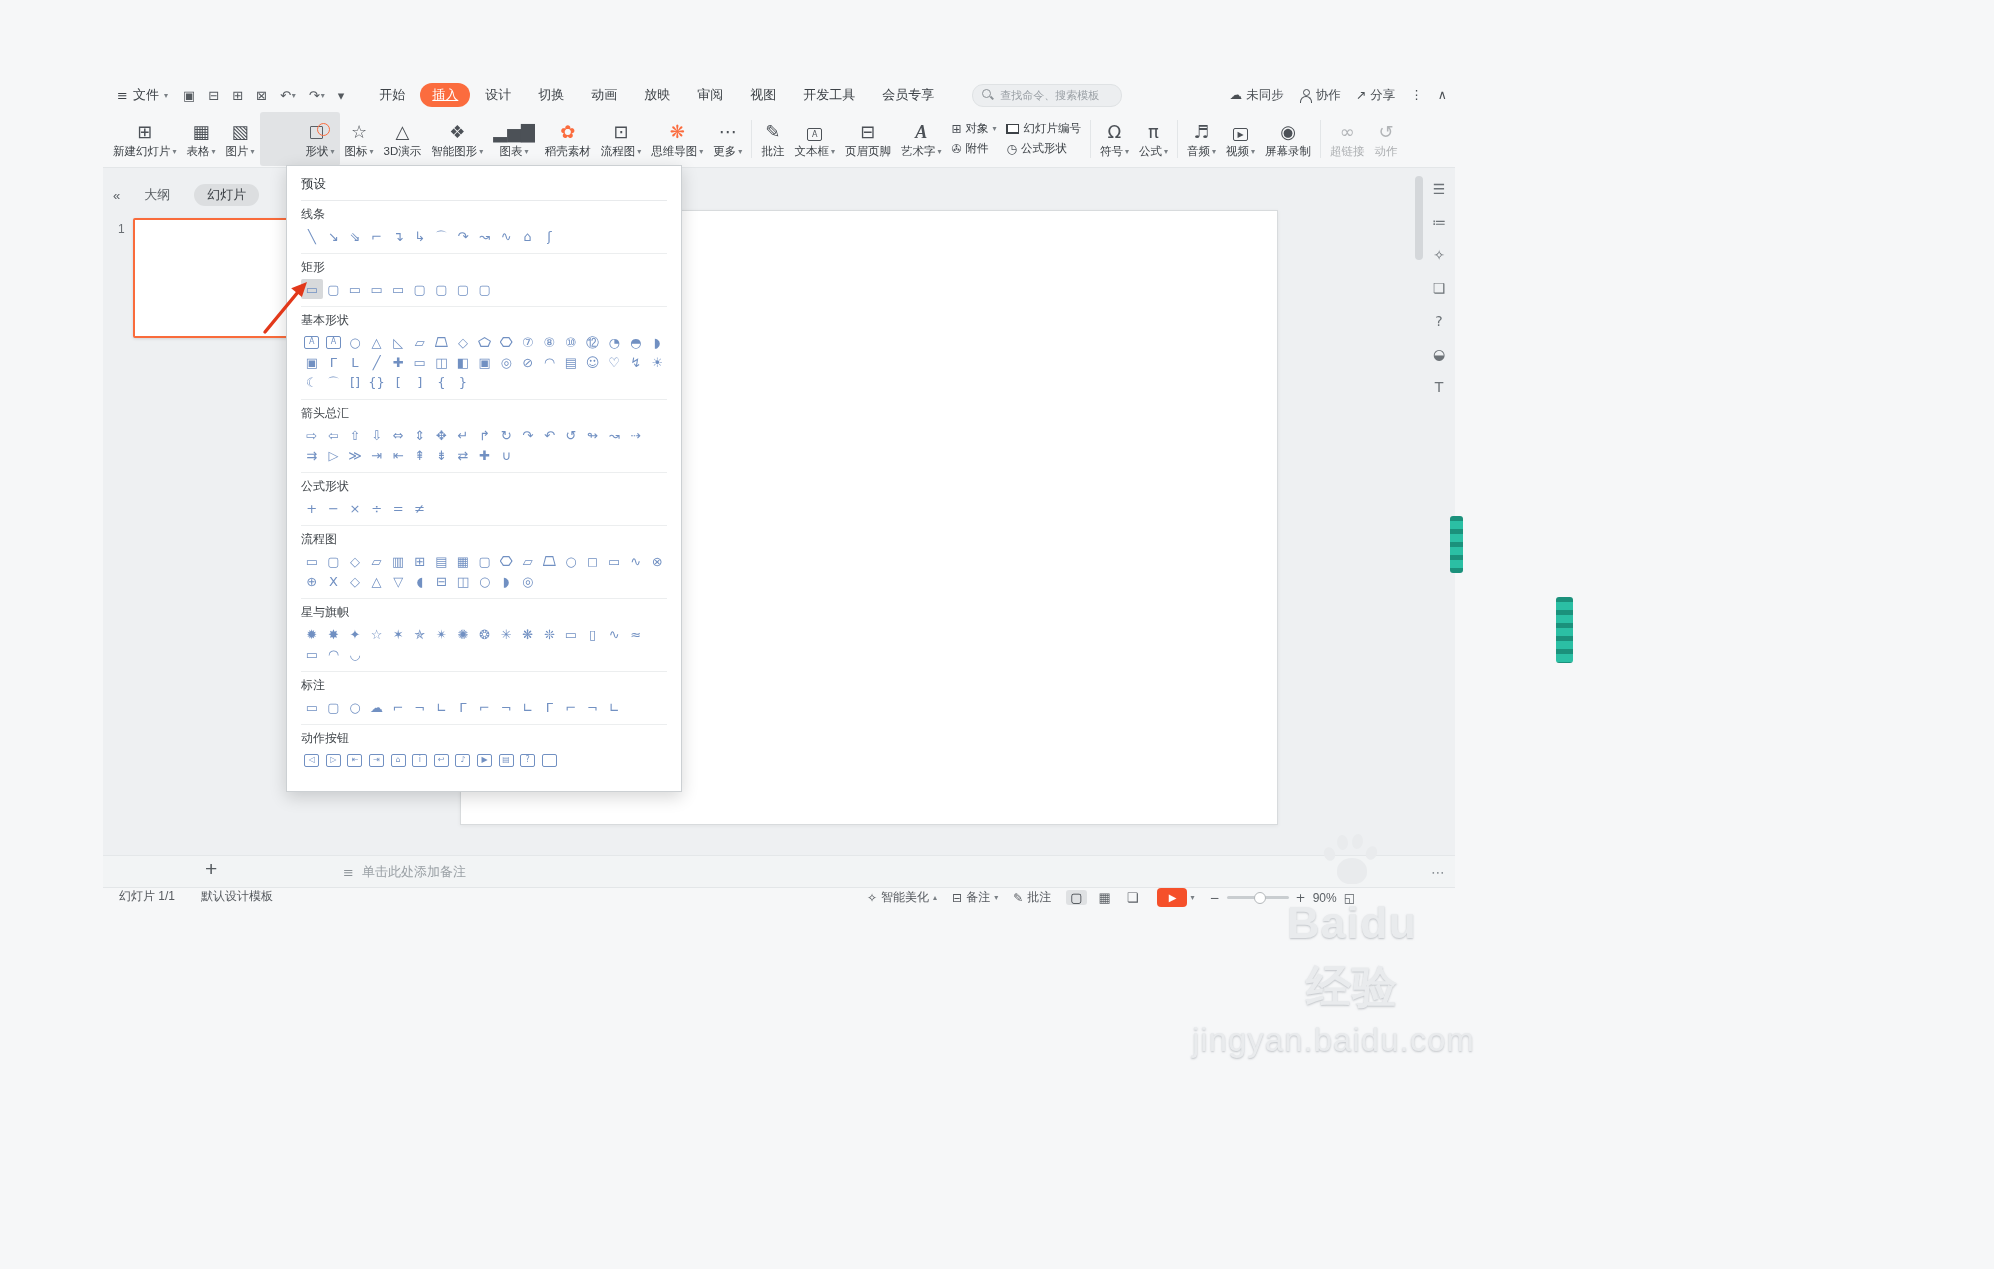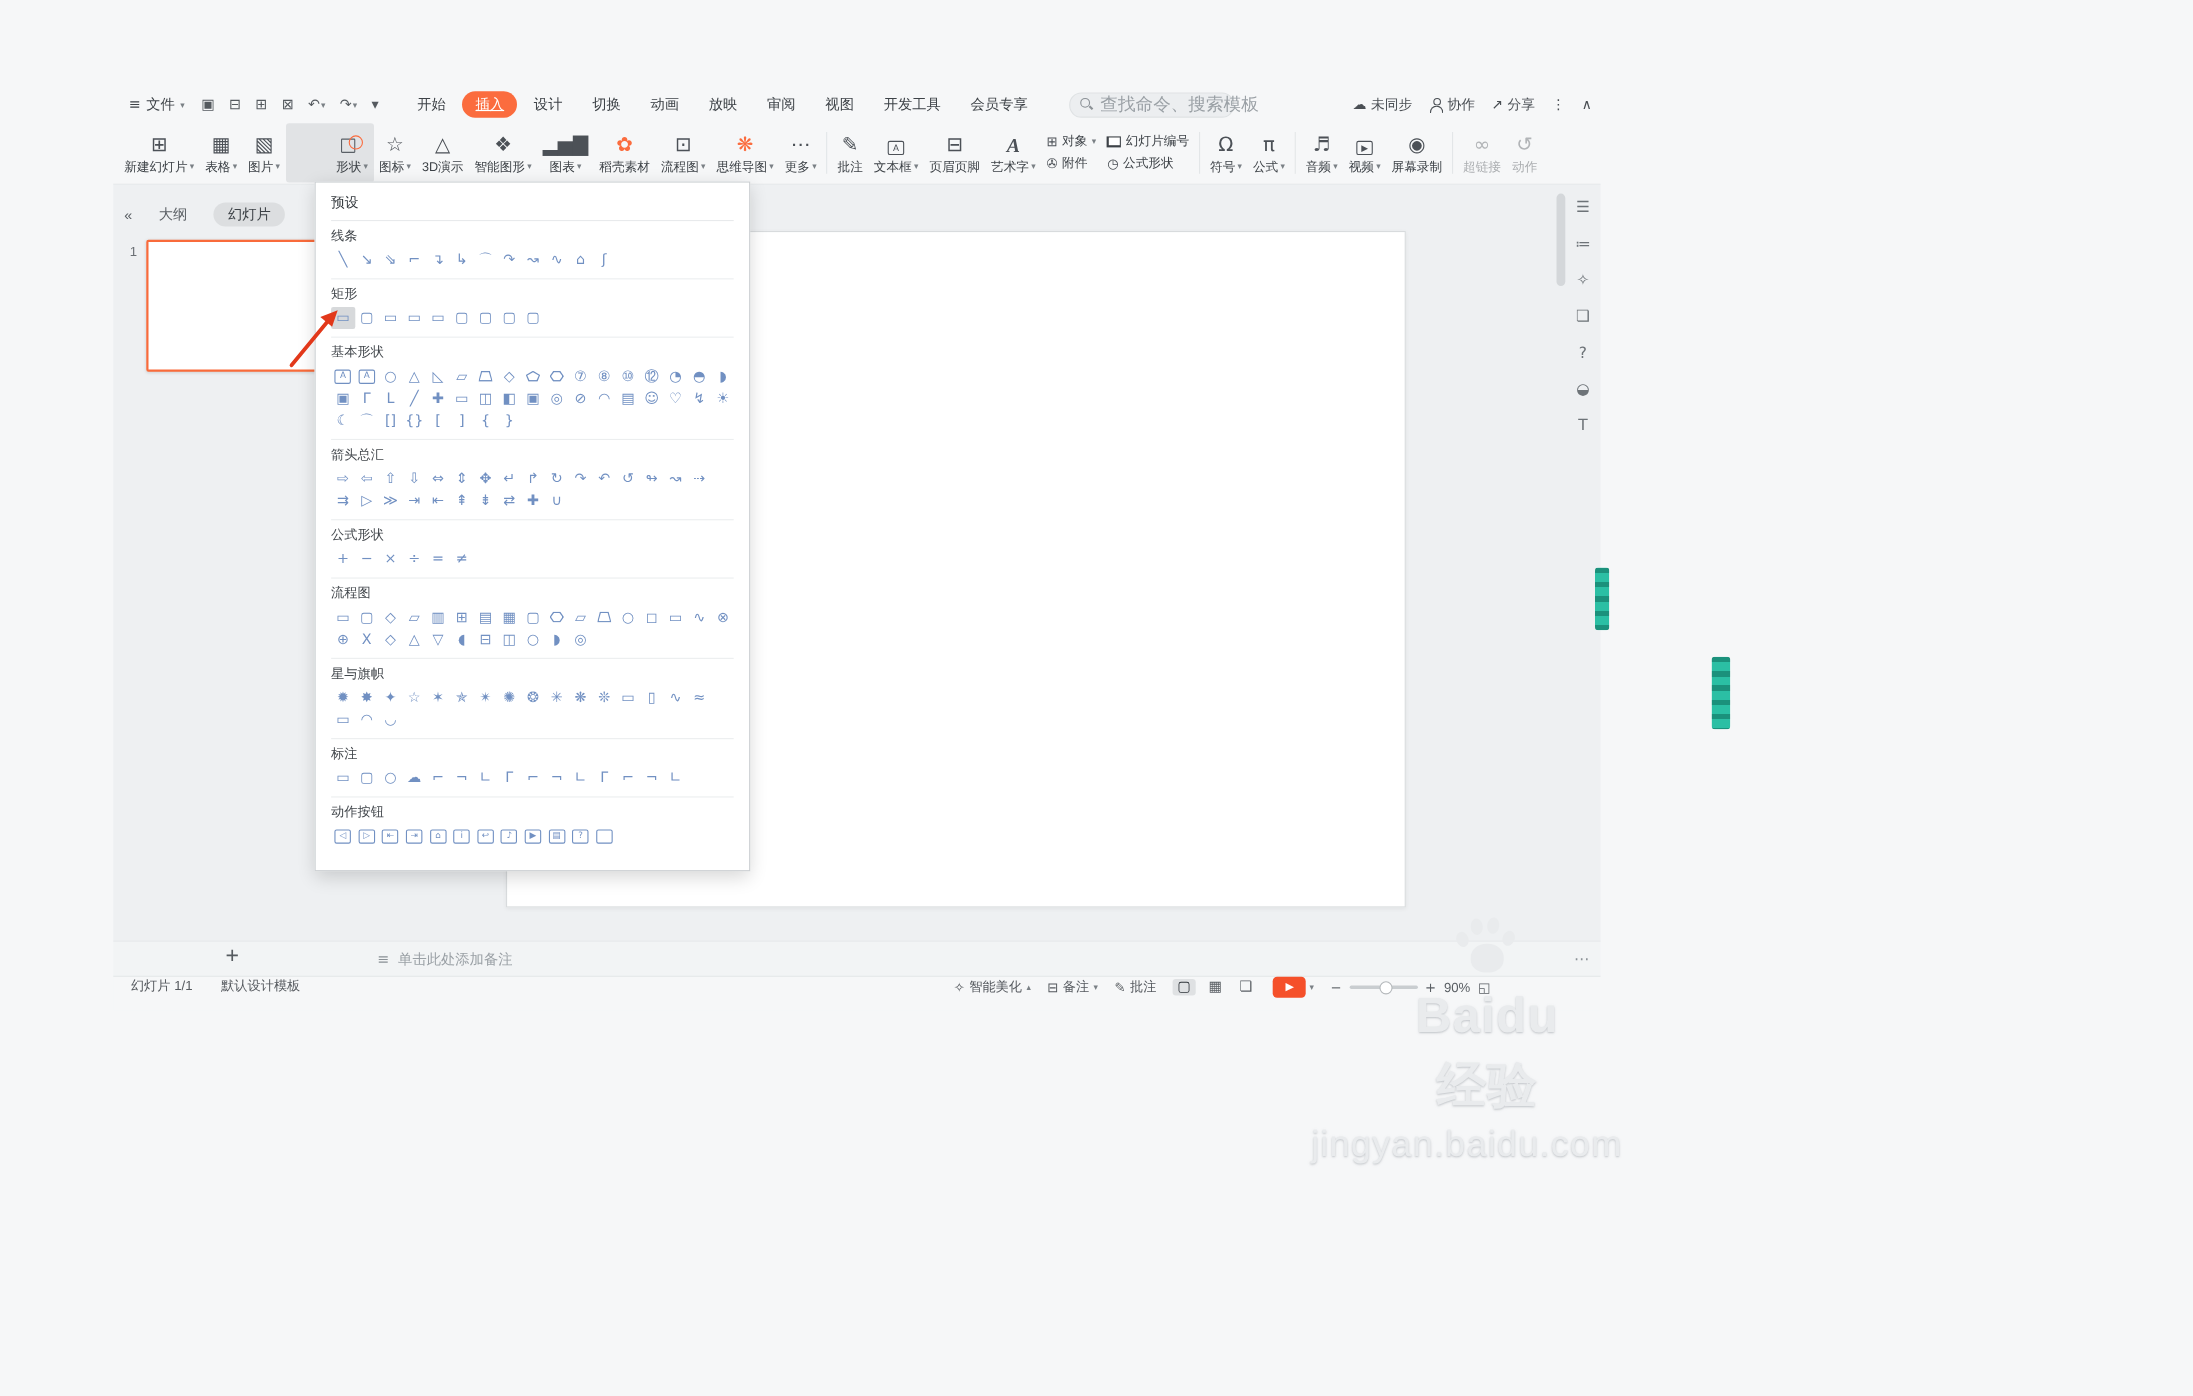--- a/index.html
+++ b/index.html
@@ -10,21 +10,21 @@
   
   .menubar{position:absolute;left:0;top:0;right:0;height:30px;display:flex;align-items:center;font-size:13px;}
   .file-btn{display:flex;align-items:center;gap:5px;padding:0 12px 0 14px;cursor:default;}
   .quickbar{display:flex;gap:7px;align-items:center;color:#555a5f;}
   .qi{display:flex;align-items:center;gap:1px;padding:2px 3px;border-radius:3px;font-size:13px;}
   .caret{font-size:8px;color:#7a8085;}
   .tabs{display:flex;gap:3px;margin-left:20px;}
   .tab{padding:3px 12px;border-radius:12px;white-space:nowrap;}
   .tab.active{background:#fb6c3e;color:#fff;text-decoration:underline;}
   .searchbox{margin-left:26px;display:flex;align-items:center;gap:6px;width:130px;height:21px;border-radius:11px;
-             background:#eceef0;border:1px solid #dfe2e4;padding:0 9px;color:#9aa0a5;font-size:16px;white-space:nowrap;}
+             background:#eceef0;border:1px solid #dfe2e4;padding:0 9px;color:#9aa0a5;font-size:11px;white-space:nowrap;}
   .mb-right{margin-left:auto;display:flex;align-items:center;gap:15px;margin-right:8px;font-size:12.5px;color:#4a4f54;}
   .mri{display:flex;align-items:center;gap:4px;white-space:nowrap;}
 
   
   .ribbon{position:absolute;left:0;top:30px;right:0;height:57px;display:flex;align-items:center;padding:0 5px;
           border-bottom:1px solid #e3e6e8;overflow:hidden;}
   .rbn-btn{display:flex;flex-direction:column;align-items:center;justify-content:center;height:50px;
            padding:2px 5px;border-radius:3px;gap:3px;flex:none;}
   .rbn-btn.active{background:#e1e3e5;padding-left:46px;}
   .rbn-btn.disabled{opacity:.4;}

